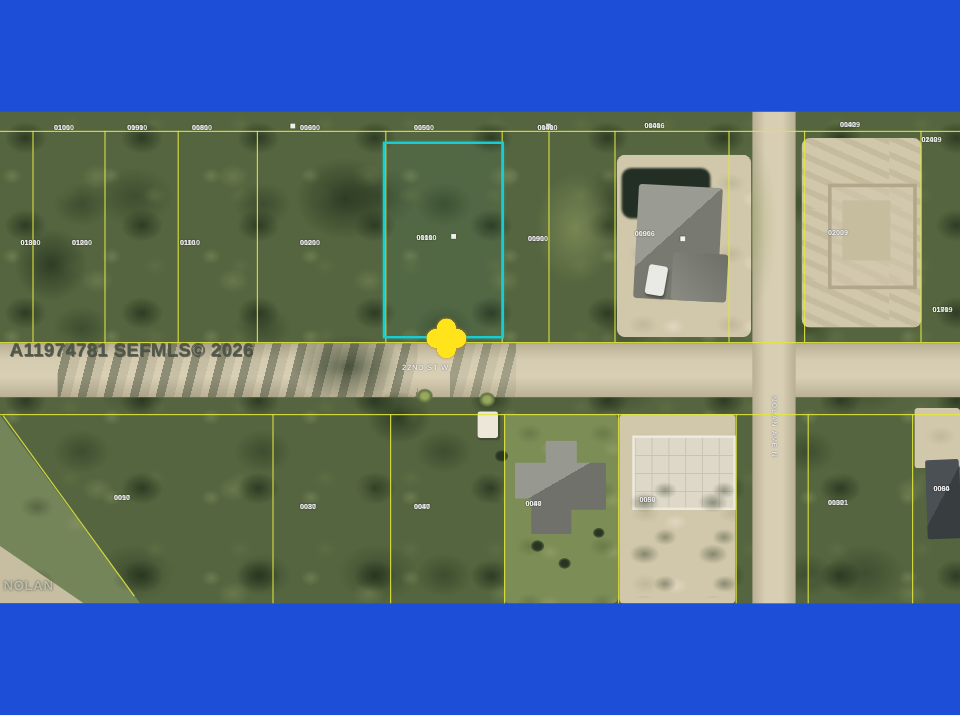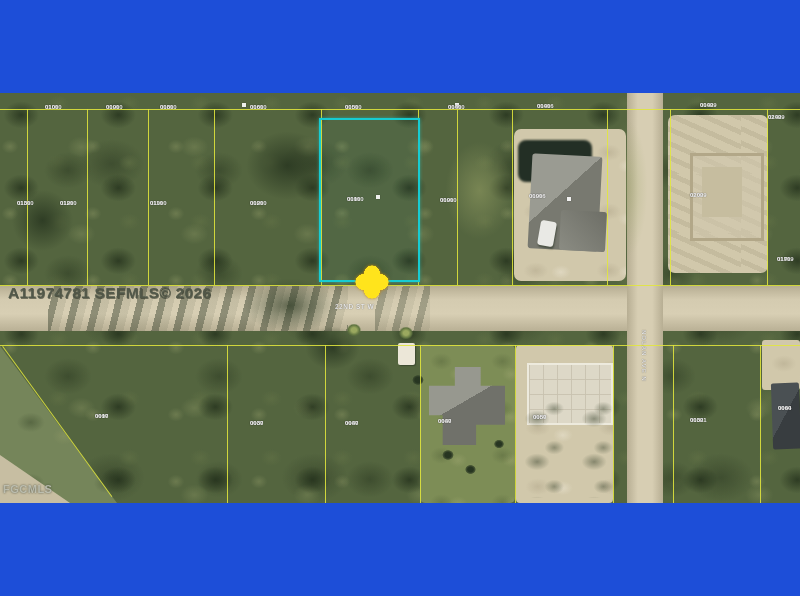--- a/index.html
+++ b/index.html
@@ -277,15 +277,15 @@
         <div class="plabel" style="left: 778px; top: 312px;">
           <div>0094</div>
           <div>0060</div>
         </div>
       </div>
 
     <div class="street-h" style="left:335px;top:210px;">22ND ST W</div>
     <div class="street-v" style="left:641px;top:237px;height:70px;">NOLAN AVE N</div>
 
     <div class="wm-mls">A11974781 SEFMLS© 2026</div>
-    <div class="wm-corner">FGCMLS</div>
+    <div class="wm-corner">NOLAN</div>
   </div>
 </div>
 
 </body></html>

